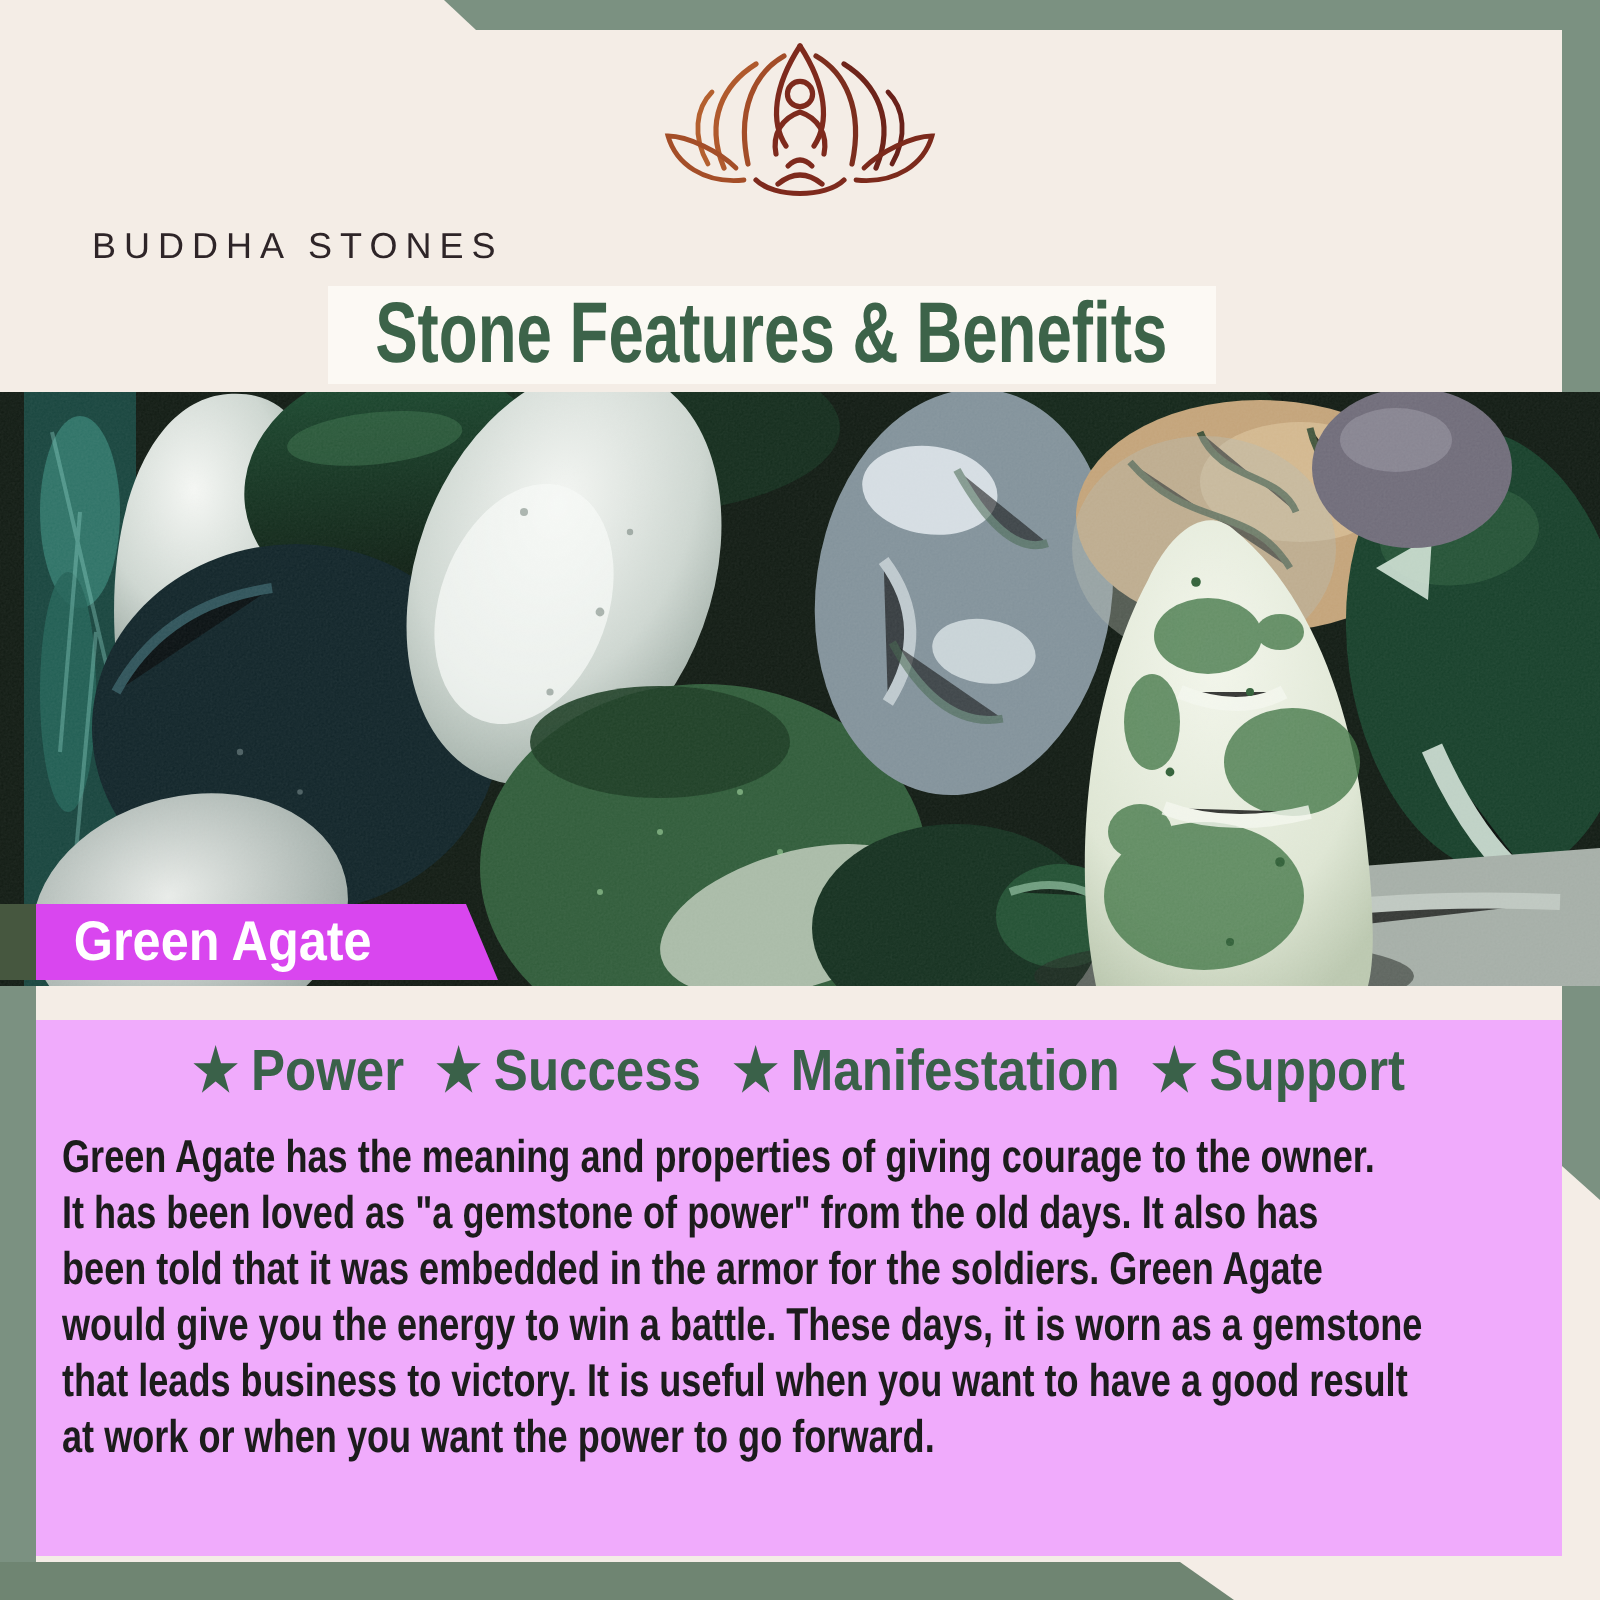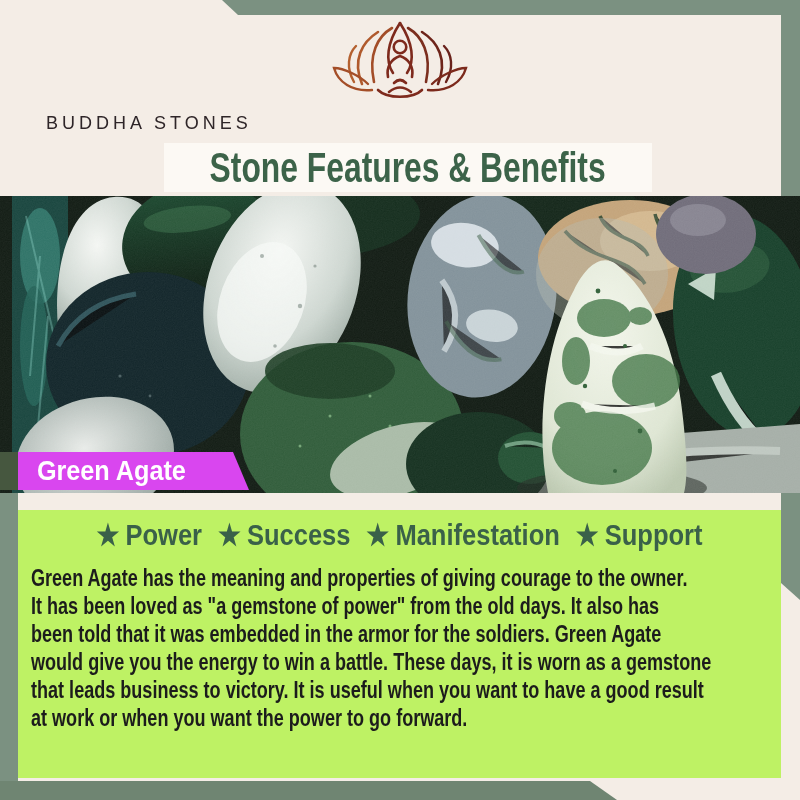--- a/index.html
+++ b/index.html
@@ -21,38 +21,38 @@
     clip-path:polygon(100% 0, 100% 100%, 0 100%, 0 22px); }
   .left-ribbon-bottom { left:0; top:493px; width:18px; height:293px; background:#7b9181; }
   .bottom-ribbon { left:0; top:781px; width:800px; height:19px; background:#6f8572;
     clip-path:polygon(0 0, 590px 0, 617px 100%, 0 100%); }
 
   
   .logo { left:310px; top:20px; width:180px; height:92px; }
   .brand { left:0; top:113px; width:800px; text-align:left;
     font-family:Liberation Sans, sans-serif; font-size:18px; letter-spacing:4px;
     color:#2e2528;margin-left:46px; }
-  .title-band { left:164px; top:143px; width:488px; height:49px; background:#fcf9f4;
+  .title-band { left:164px; top:143px; width:444px; height:49px; background:#fcf9f4;
     display:flex; align-items:center; justify-content:center; }
   .title-text { font-weight:700; font-size:43px; color:#3c6349; white-space:nowrap;
     transform:scaleX(0.74); }
 
   
   .photo { left:0; top:196px; width:800px; height:297px; }
 
   
   .label-left-seg { left:0; top:452px; width:18px; height:38px; background:#46573f; }
   .label-band { left:18px; top:452px; width:231px; height:38px; background:#d946ef;
     clip-path:polygon(0 0, calc(100% - 16px) 0, 100% 100%, 0 100%); }
   .label-text { display:inline-block; font-weight:700; font-size:28px; color:#ffffff;
     line-height:38px; padding-left:21px; white-space:nowrap;
     transform:scaleX(0.9); transform-origin:0 50%; }
 
   
-  .panel { left:18px; top:510px; width:763px; height:268px; background:#bef264; overflow:hidden; }
+  .panel { left:18px; top:510px; width:763px; height:268px; background:#f0abfc; overflow:hidden; }
   .features { margin-top:5px; height:40px; display:flex; justify-content:center; align-items:center;
     white-space:nowrap; transform:scaleX(0.88); color:#3a6149; font-weight:700; font-size:29px; }
   .feature { margin:0 9px; }
   .feature .star { margin-right:7px; }
   .desc { margin:9px 0 0 13px; width:945px; transform:scaleX(0.785); transform-origin:0 0;
     font-weight:700; font-size:23px; line-height:28px; color:#1c1c1c; white-space:nowrap; }
 </style>
 </head>
 <body>
 

